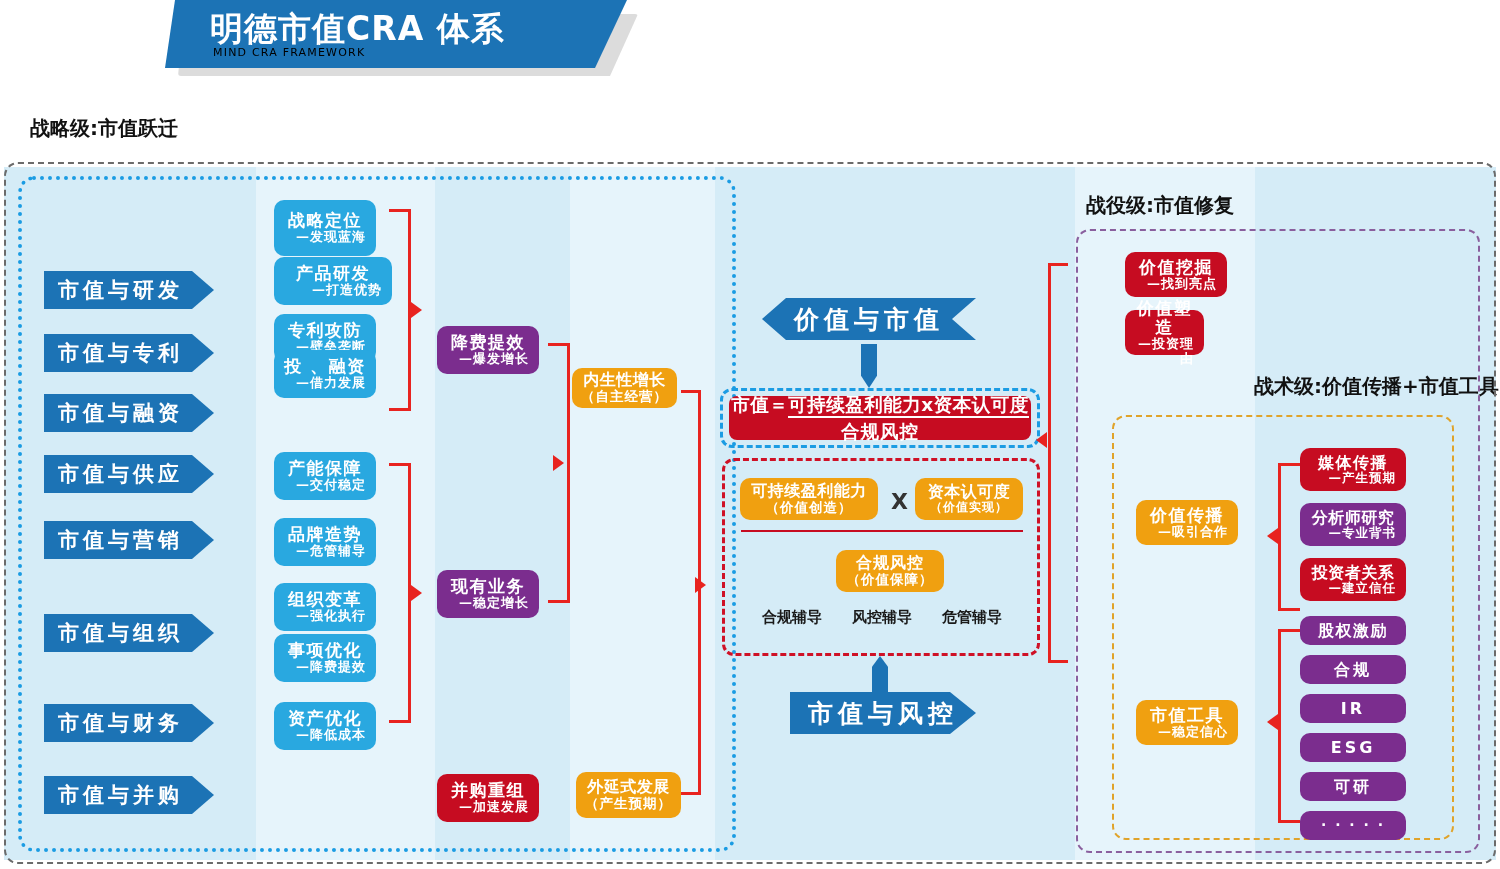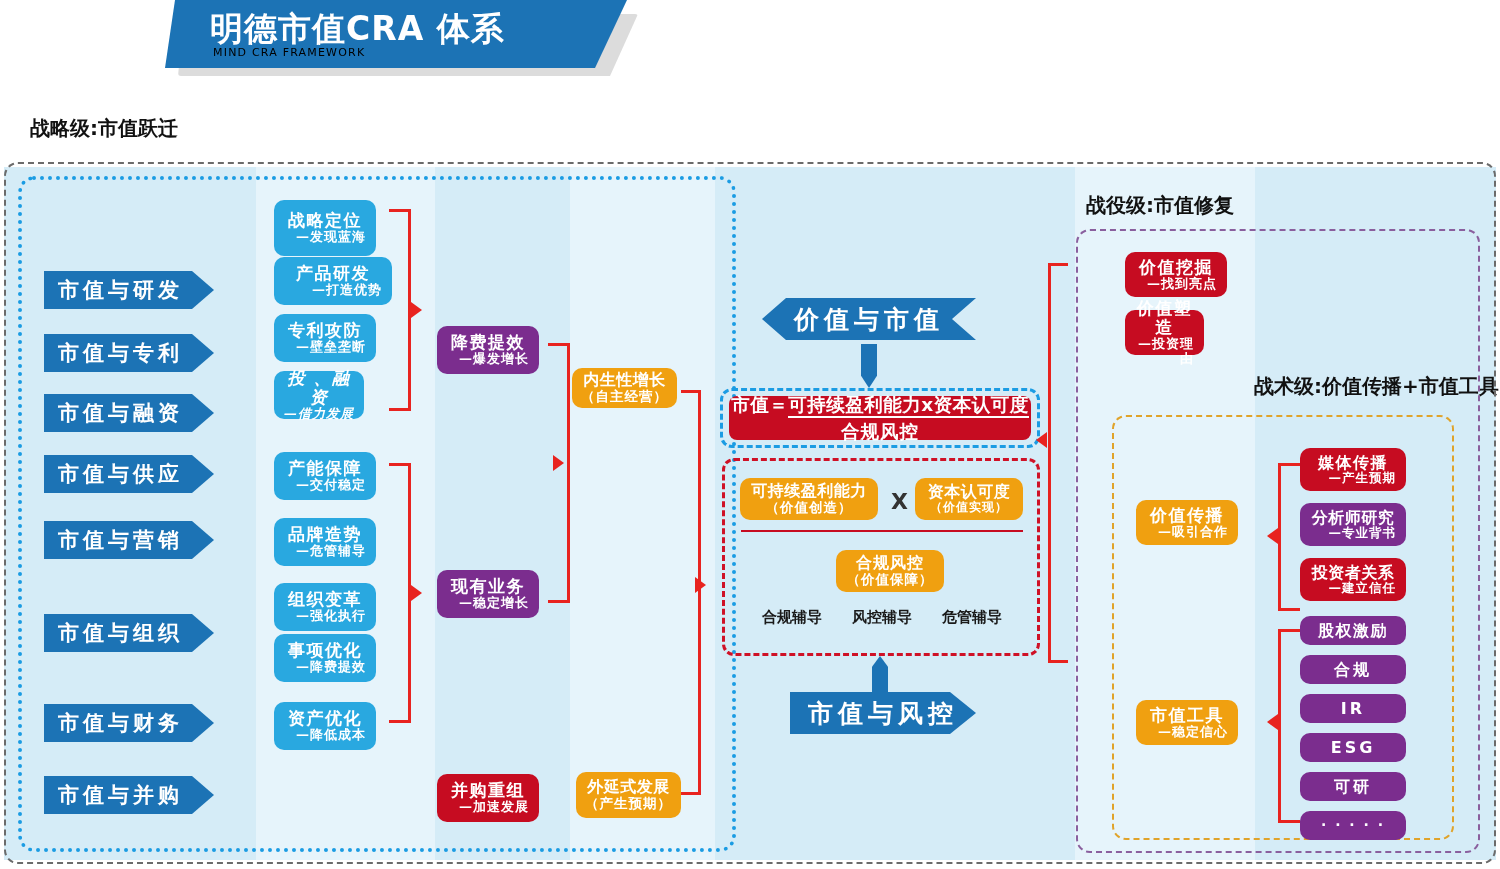--- a/index.html
+++ b/index.html
@@ -184,21 +184,21 @@
     <div class="t2">—发现蓝海</div>
   </div>
   <div class="chip blue-chip" style="left:274px;top:257px;width:118px;height:48px;">
     <div class="t1">产品研发</div>
     <div class="t2">—打造优势</div>
   </div>
   <div class="chip blue-chip" style="left:274px;top:314px;width:102px;height:48px;">
     <div class="t1">专利攻防</div>
     <div class="t2">—壁垒垄断</div>
   </div>
-  <div class="chip blue-chip" style="left:274px;top:371px;width:90px;height:48px;font-style:italic;">
+  <div class="chip blue-chip" style="left:274px;top:350px;width:102px;height:48px;">
     <div class="t1">投 、融资</div>
     <div class="t2">—借力发展</div>
   </div>
   <div class="chip blue-chip" style="left:274px;top:452px;width:102px;height:48px;">
     <div class="t1">产能保障</div>
     <div class="t2">—交付稳定</div>
   </div>
   <div class="chip blue-chip" style="left:274px;top:518px;width:102px;height:48px;">
     <div class="t1">品牌造势</div>
     <div class="t2">—危管辅导</div>

